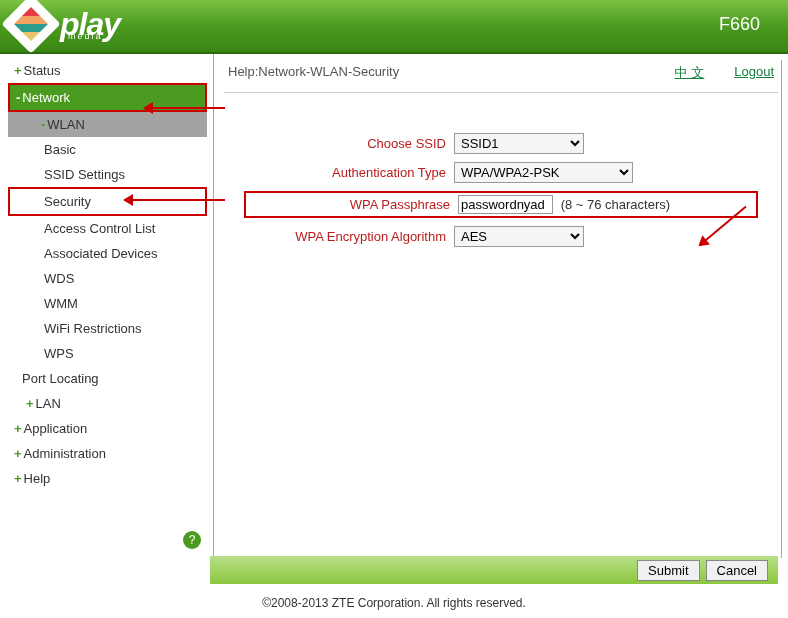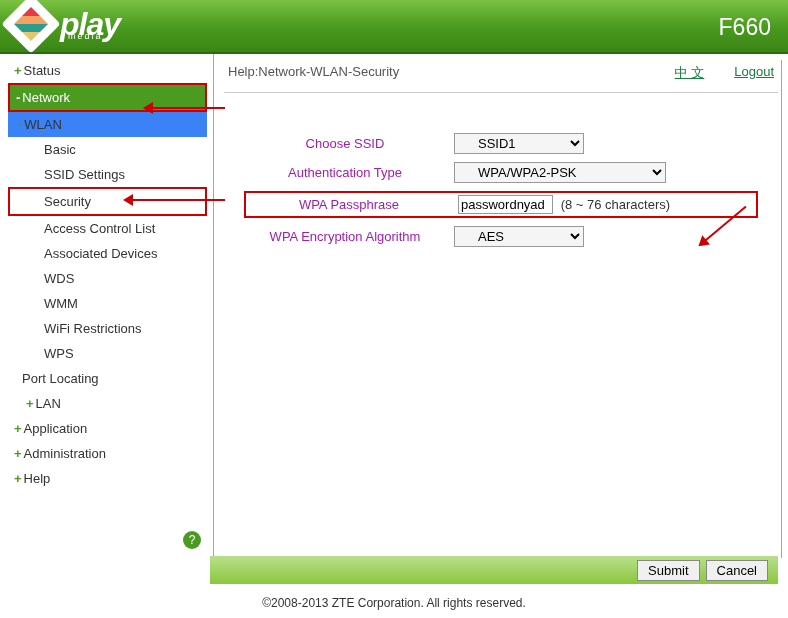--- a/index.html
+++ b/index.html
@@ -4,47 +4,47 @@
 <style>
 * { box-sizing: border-box; margin: 0; padding: 0; }
 body { font-family: Arial, sans-serif; font-size: 13px; background: #fff; }
 .container { width: 788px; height: 618px; position: relative; }
 .header { height: 54px; background: linear-gradient(to bottom, #7cc242 0%, #4a9b1f 50%, #3a8515 100%); position: relative; border-bottom: 2px solid #2a6b0f; }
 .logo { position: absolute; left: 10px; top: 3px; display: flex; align-items: center; }
 .logo-icon { width: 42px; height: 42px; background: #fff; border-radius: 4px; display: flex; align-items: center; justify-content: center; transform: rotate(45deg); }
 .logo-diamond { width: 24px; height: 24px; background: linear-gradient(135deg, #e63946 25%, #f4a261 25%, #f4a261 50%, #2a9d8f 50%, #2a9d8f 75%, #e9c46a 75%); transform: rotate(0deg); }
 .logo-text { color: #fff; font-size: 32px; font-weight: bold; margin-left: 8px; letter-spacing: -1px; font-style: italic; }
 .logo-sub { color: #fff; font-size: 9px; letter-spacing: 2px; position: absolute; bottom: 4px; left: 58px; }
-.model { position: absolute; right: 17px; top: 14px; color: #fff; font-size: 23px; }
+.model { position: absolute; right: 28px; top: 14px; color: #fff; font-size: 18px; }
 .body-area { display: flex; height: 510px; }
 .sidebar { width: 214px; border-right: 1px solid #8cc63f; padding: 4px 6px 4px 8px; }
 .nav-item { padding: 5px 6px; cursor: pointer; color: #333; }
 .nav-status { color: #333; }
 .nav-status::before, .nav-app::before, .nav-admin::before, .nav-help::before, .nav-lan::before { content: "+"; color: #4a9b1f; font-weight: bold; margin-right: 2px; }
 .nav-network { background: #4a9b1f; color: #ffffff; border: 2px solid #c00; position: relative; }
 .nav-network::before { content: "-"; font-weight: bold; margin-right: 2px; }
-.nav-wlan { background: #3b82f6; padding-left: 10px; }
+.nav-wlan { background: #a3a3a3; padding-left: 33px; }
 .nav-wlan::before { content: "-"; color: #4a9b1f; font-weight: bold; margin-right: 2px; }
 .nav-sub { padding-left: 36px; color: #333; }
 .nav-security { border: 2px solid #c00; padding-left: 34px; }
 .nav-lan { padding-left: 18px; }
 .nav-port { padding-left: 14px; }
 .help-icon { width: 18px; height: 18px; background: #4a9b1f; border-radius: 50%; color: #fff; text-align: center; line-height: 18px; font-size: 12px; float: right; margin-top: 40px; margin-right: 6px; }
 .main { flex: 1; position: relative; padding: 0; }
 .path-bar { padding: 10px 14px; display: flex; justify-content: space-between; color: #555; }
 .path-links { display: flex; gap: 30px; }
 .path-links span { text-decoration: underline; cursor: pointer; color: #15803d; }
 .divider { height: 1px; background: #ccc; margin: 0 10px 40px 10px; }
 .form-area { padding: 0 30px; }
 .form-row { display: flex; align-items: center; margin-bottom: 8px; }
-.form-label { width: 210px; text-align: center; padding-right: 8px; color: #a21caf; }
+.form-label { width: 210px; text-align: right; padding-right: 8px; color: #b91c1c; }
 .form-control { }
-select { font-size: 13px; padding: 1px 19px; border: 1px solid #999; background: #f5f5f5; }
+select { font-size: 13px; padding: 1px 2px; border: 1px solid #999; background: #f5f5f5; }
 select.ssid { width: 130px; }
-select.auth { width: 212px; }
+select.auth { width: 179px; }
 select.enc { width: 130px; }
 input[type=text] { font-size: 13px; padding: 1px 2px; border: 1px solid #999; width: 95px; }
 .pass-row { border: 2px solid #c00; padding: 2px; }
 .hint { margin-left: 4px; color: #333; }
 .annotation-arrow { position: absolute; }
 .arrow1 { left: 145px; top: 98px; width: 80px; height: 20px; }
 .arrow2 { left: 125px; top: 190px; width: 100px; height: 20px; }
 .arrow3 { left: 700px; top: 235px; width: 60px; height: 40px; }
 .arrow-shape { width: 100%; height: 2px; background: #c00; position: relative; top: 9px; }
 .arrow-shape::before { content: ""; position: absolute; left: -8px; top: -5px; border: 6px solid transparent; border-right: 10px solid #c00; }

